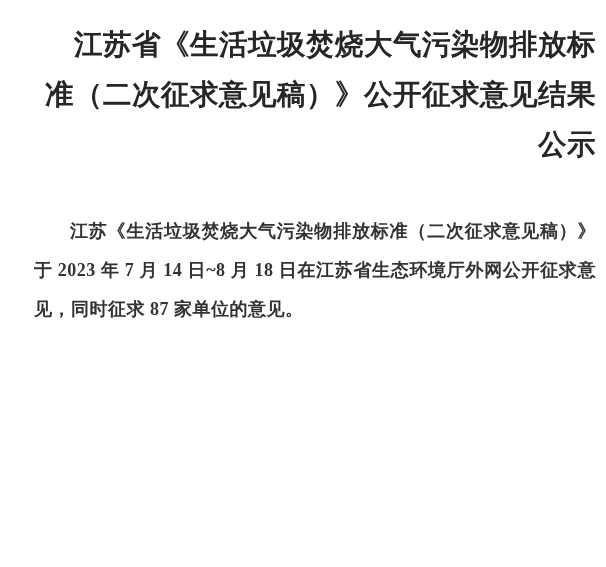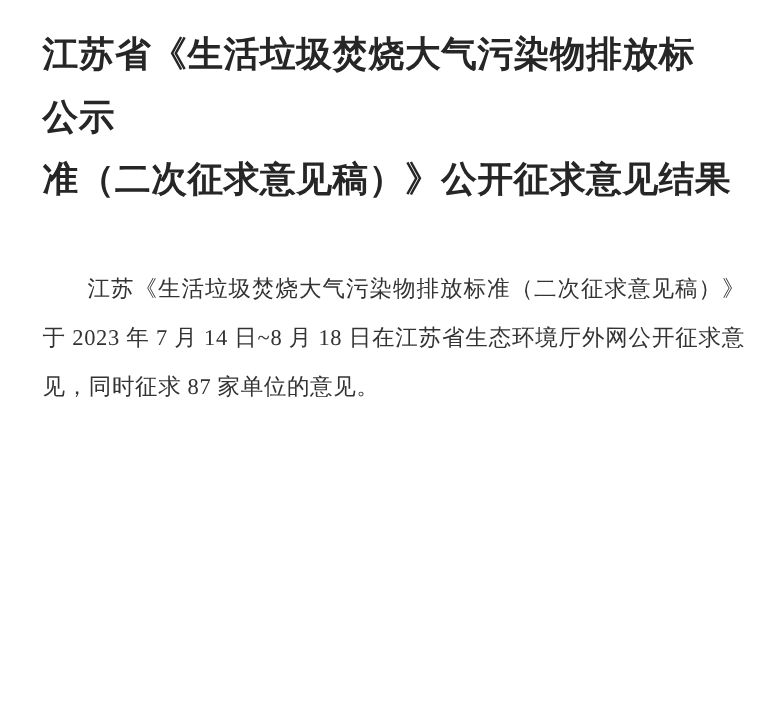--- a/index.html
+++ b/index.html
@@ -18,46 +18,47 @@
     width: 606px;
     height: 567px;
     padding: 0 10px 0 34px;
     background: #ffffff;
   }
   .doc-title {
     margin: 20px 0 0 0;
     font-size: 28.5px;
     line-height: 50px;
     font-weight: 700;
-    text-align: left;
+    text-align: right;
     color: #262626;
     letter-spacing: 0.5px;
   }
   .doc-title .title-line {
     display: block;
     white-space: nowrap;
   }
   .doc-body {
     margin-top: 42px;
     font-size: 18px;
     line-height: 39px;
     color: #333333;
     text-align: justify;
     letter-spacing: 0.5px;
+    font-weight: bold;
   }
   .doc-body p {
     margin: 0;
     text-indent: 2em;
   }
 </style>
 </head>
 <body>
 
 <div class="page">
   <h1 class="doc-title">
     <span class="title-line">江苏省《生活垃圾焚烧大气污染物排放标</span>
+    <span class="title-line">准（二次征求意见稿）》公开征求意见结果</span>
     <span class="title-line">公示</span>
-    <span class="title-line">准（二次征求意见稿）》公开征求意见结果</span>
   </h1>
   <div class="doc-body">
     <p>江苏《生活垃圾焚烧大气污染物排放标准（二次征求意见稿）》于 2023 年 7 月 14 日~8 月 18 日在江苏省生态环境厅外网公开征求意见，同时征求 87 家单位的意见。</p>
   </div>
 </div>
 
 </body></html>

